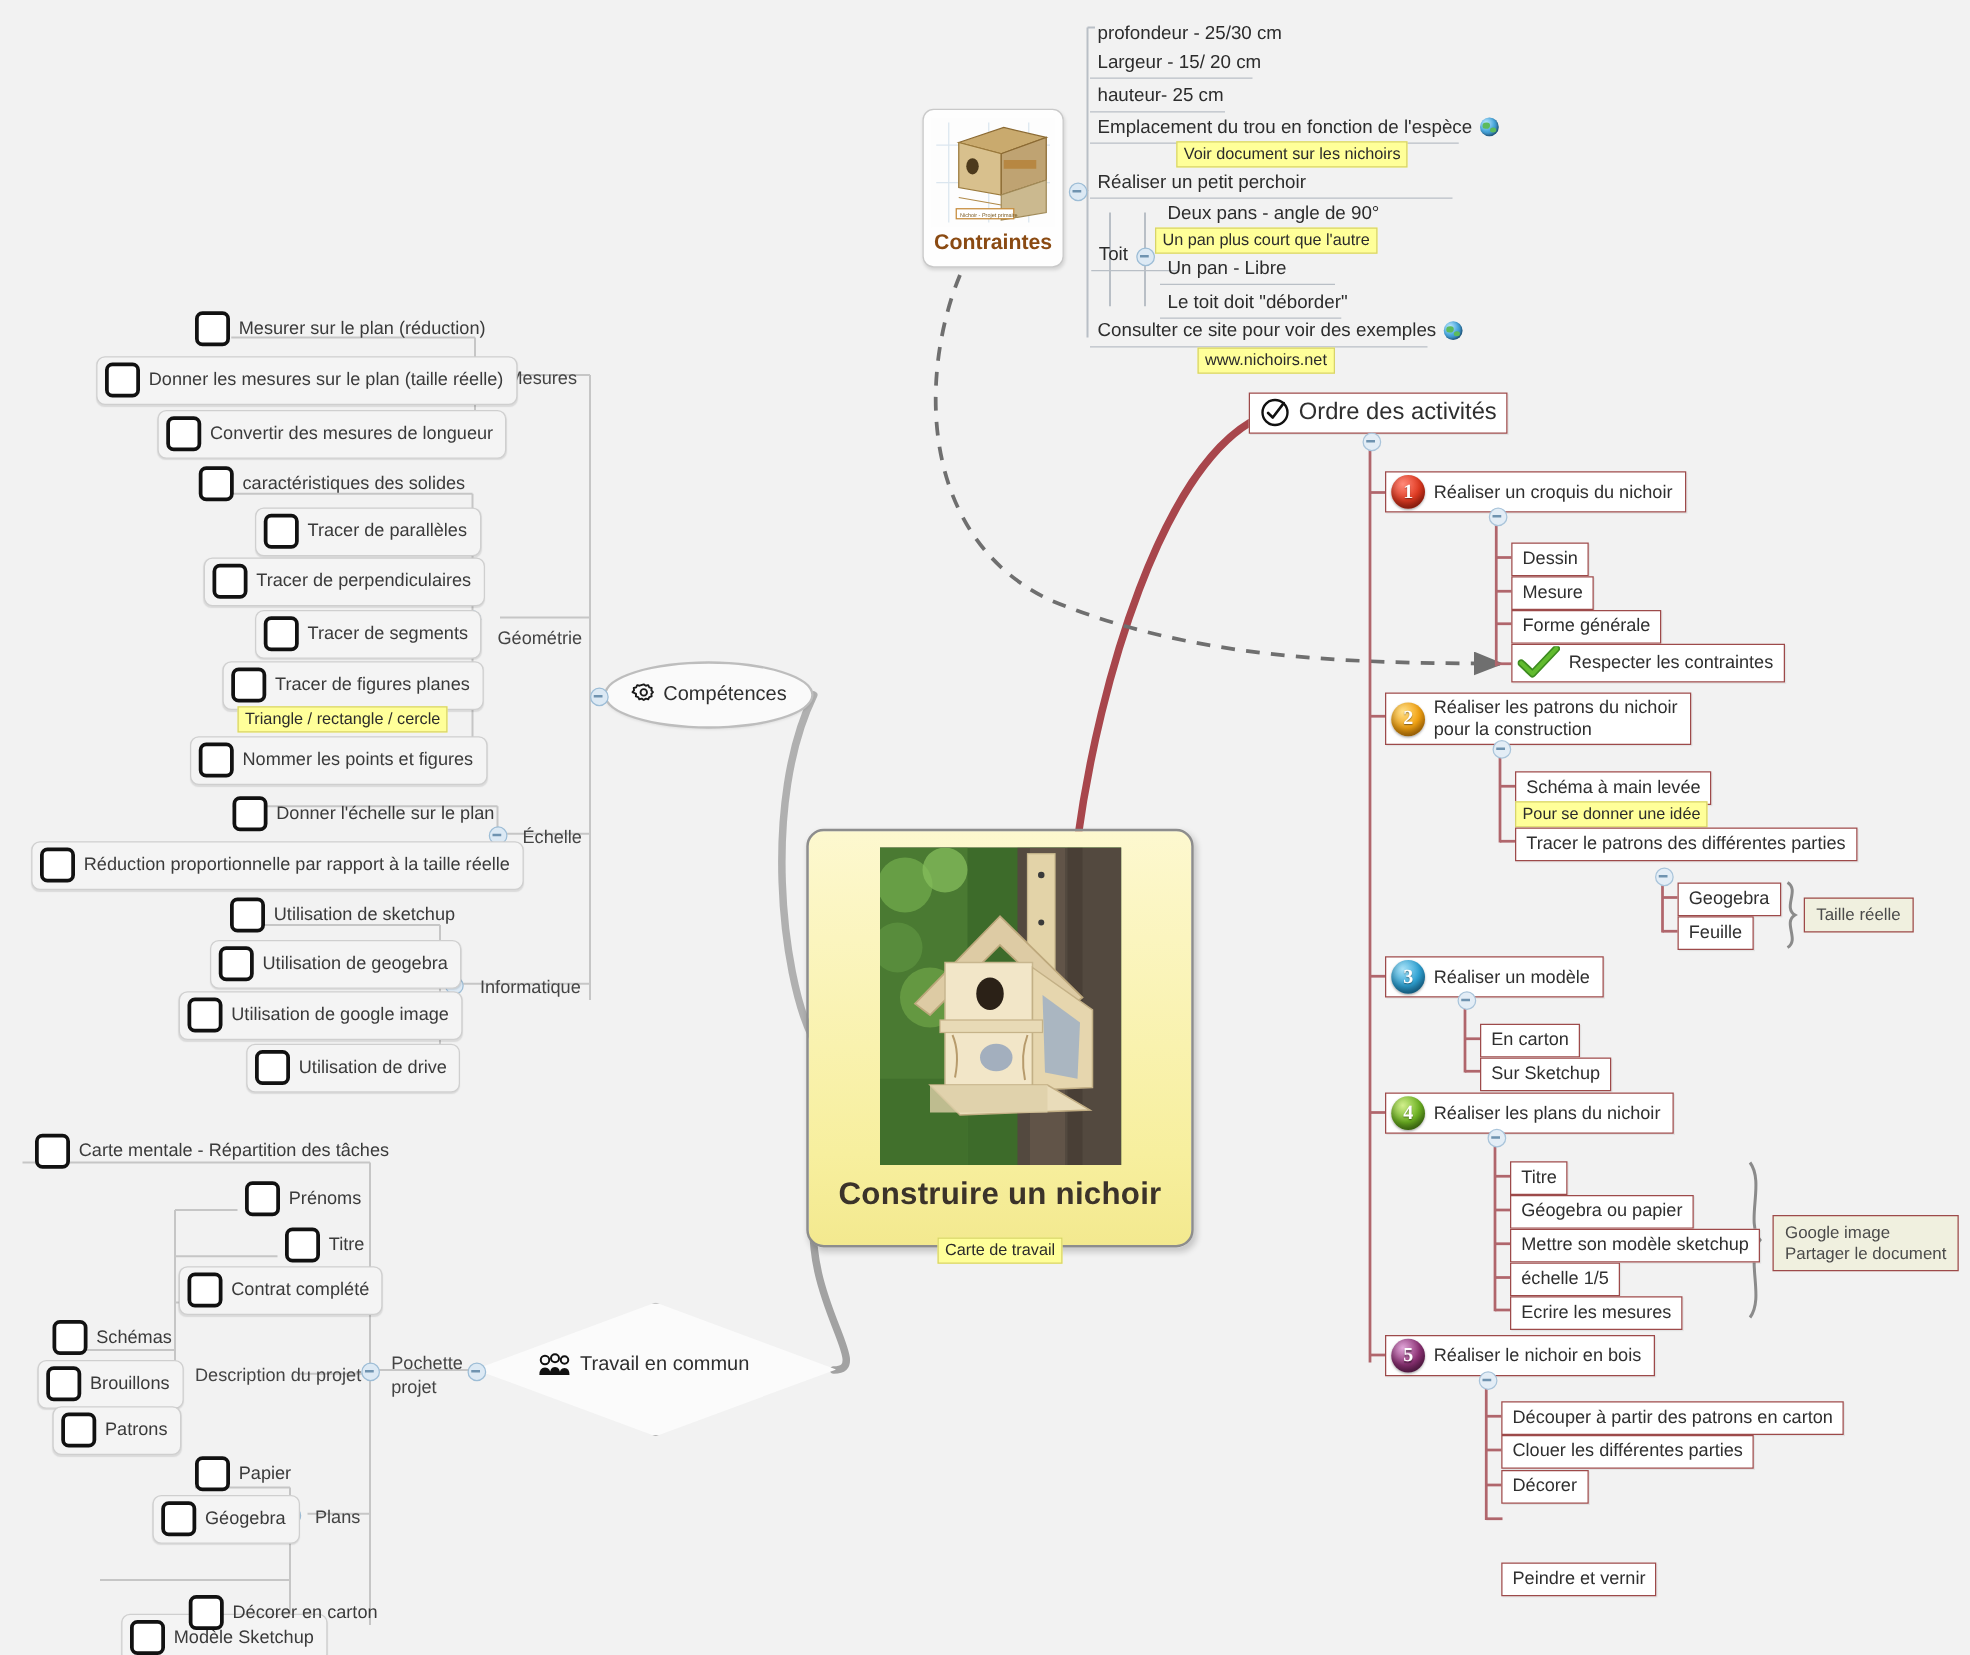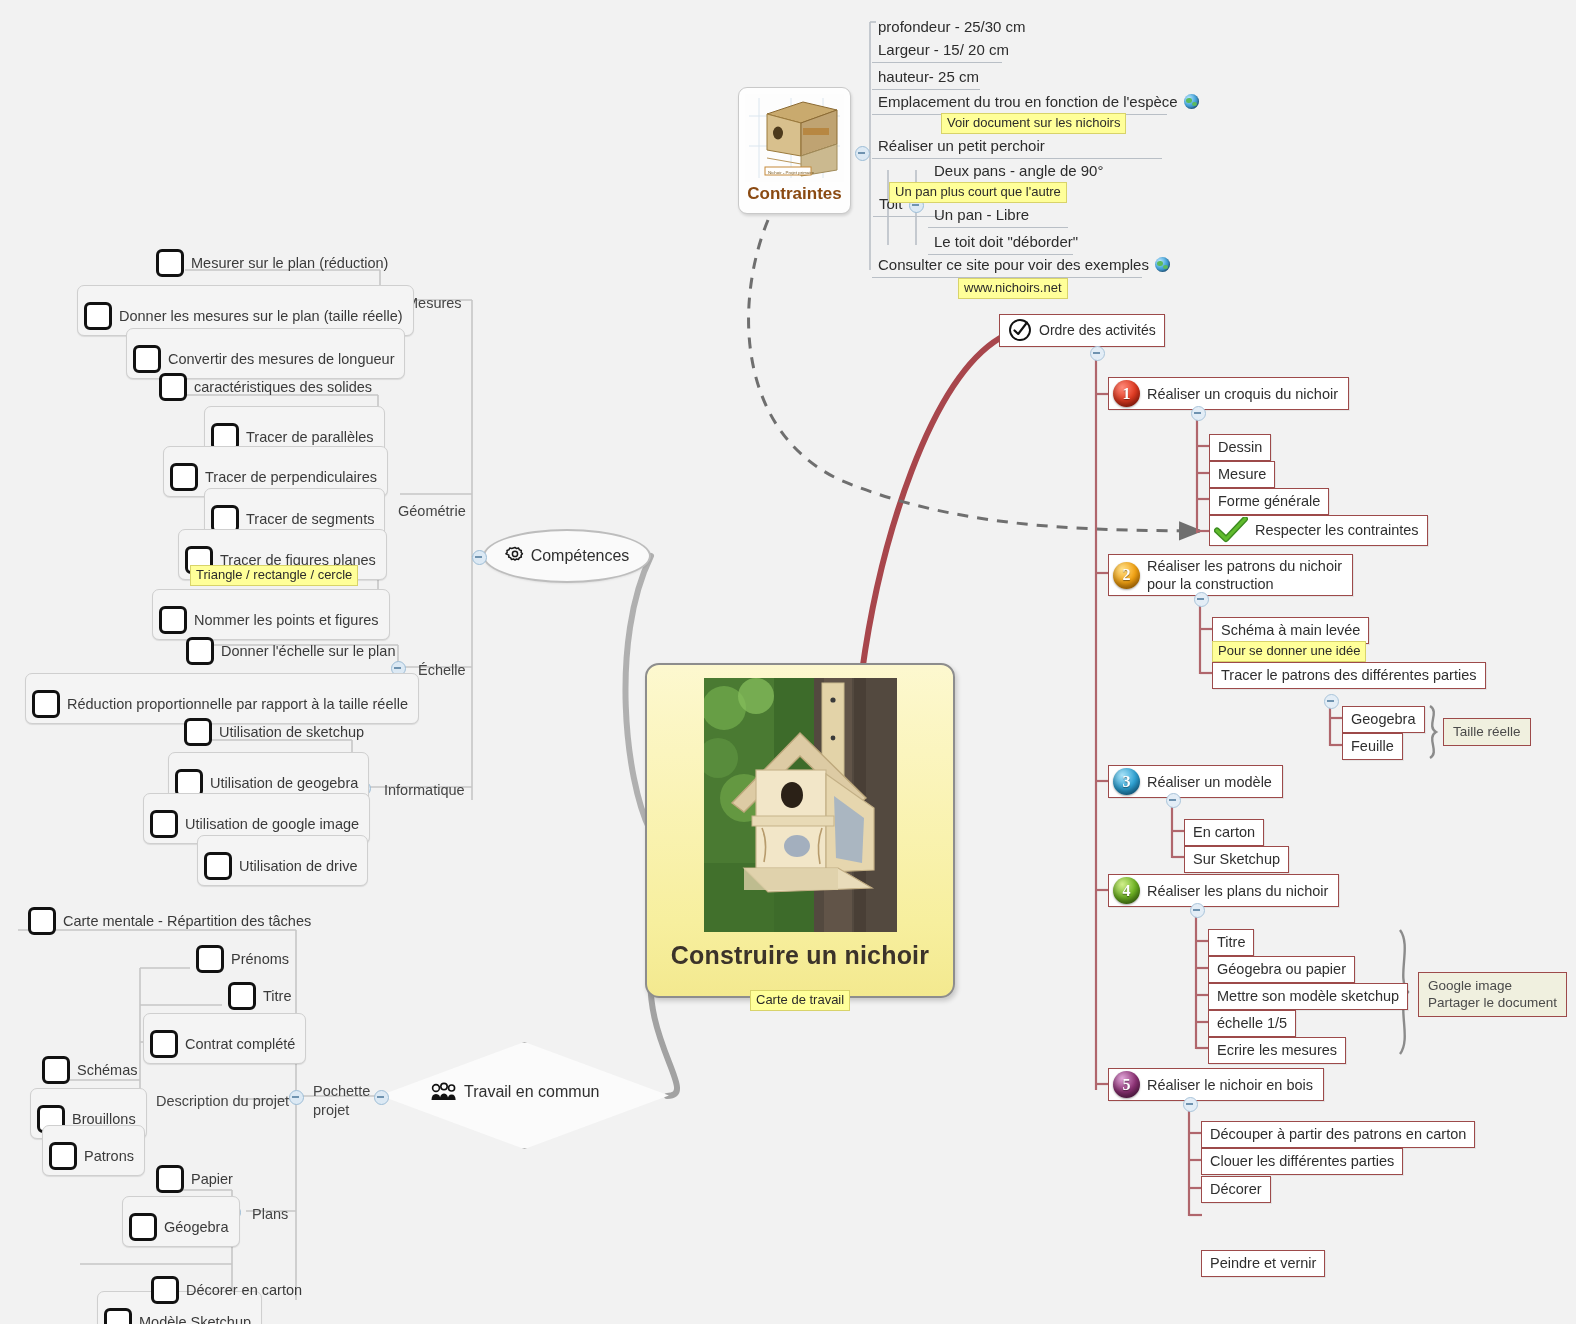--- a/index.html
+++ b/index.html
@@ -15,21 +15,21 @@
 
   
   .node{position:absolute;white-space:nowrap;box-sizing:border-box;}
 
   
   .gnode{
     background:#f4f4f4;
     border:1px solid #cfcfcf;
     border-radius:7px;
     box-shadow:0 1px 1px rgba(0,0,0,.10);
-    padding:16px 10px 5px 6px;
+    padding:4px 10px 5px 6px;
     font-size:14.5px;color:#3a3a3a;
     display:flex;align-items:center;gap:7px;
     line-height:17px;
   }
   
   .tnode{
     font-size:14.5px;color:#3a3a3a;
     display:flex;align-items:center;gap:7px;
     padding:4px 6px 5px 6px;line-height:17px;
   }
@@ -359,21 +359,21 @@
     <span>Réaliser un petit perchoir</span>
   </div>
 
   <div class="node unode" style="left:873px;top:192px;width:70px;">
     <span>Toit</span>
   </div>
   <div class="knob" style="left:909px;top:198px;"></div>
   <div class="node unode nb" style="left:928px;top:159px;">
     <span>Deux pans - angle de 90°</span>
   </div>
-  <div class="node hl" style="left:889px;top:182px;">Un pan plus court que l'autre</div>
+  <div class="node hl" style="left:924px;top:182px;">Un pan plus court que l'autre</div>
   <div class="node unode" style="left:928px;top:203px;width:140px;">
     <span>Un pan - Libre</span>
   </div>
   <div class="node unode" style="left:928px;top:230px;width:145px;">
     <span>Le toit doit "déborder"</span>
   </div>
 
   <div class="node unode" style="left:872px;top:253px;width:270px;">
     <span>Consulter ce site pour voir des exemples</span>
     <span class="globe"></span>
@@ -551,21 +551,21 @@
     <span>Décorer en carton</span>
   </div>
 
   <div class="node mnode" style="left:999px;top:314px;">
     <span class="ocheck">
       <svg viewBox="0 0 24 24" width="24" height="24">
         <circle cx="12" cy="12" r="10" fill="none" stroke="#111" stroke-width="1.9"></circle>
         <path d="M6.5 12.4 L10.2 16 L19 4.5" fill="none" stroke="#111" stroke-width="2.1" stroke-linecap="round" stroke-linejoin="round"></path>
       </svg>
     </span>
-    <span style="font-size:14px;">Ordre des activités</span>
+    <span style="font-size:19px;">Ordre des activités</span>
   </div>
   <div class="knob m" style="left:1090px;top:346px;"></div>
 
   <div class="node mnode step" style="left:1108px;top:377px;">
     <span class="num n1">1</span>
     <span>Réaliser un croquis du nichoir</span>
   </div>
   <div class="knob m" style="left:1191px;top:406px;"></div>
   <div class="node mnode" style="left:1209px;top:434px;">
     <span>Dessin</span>

